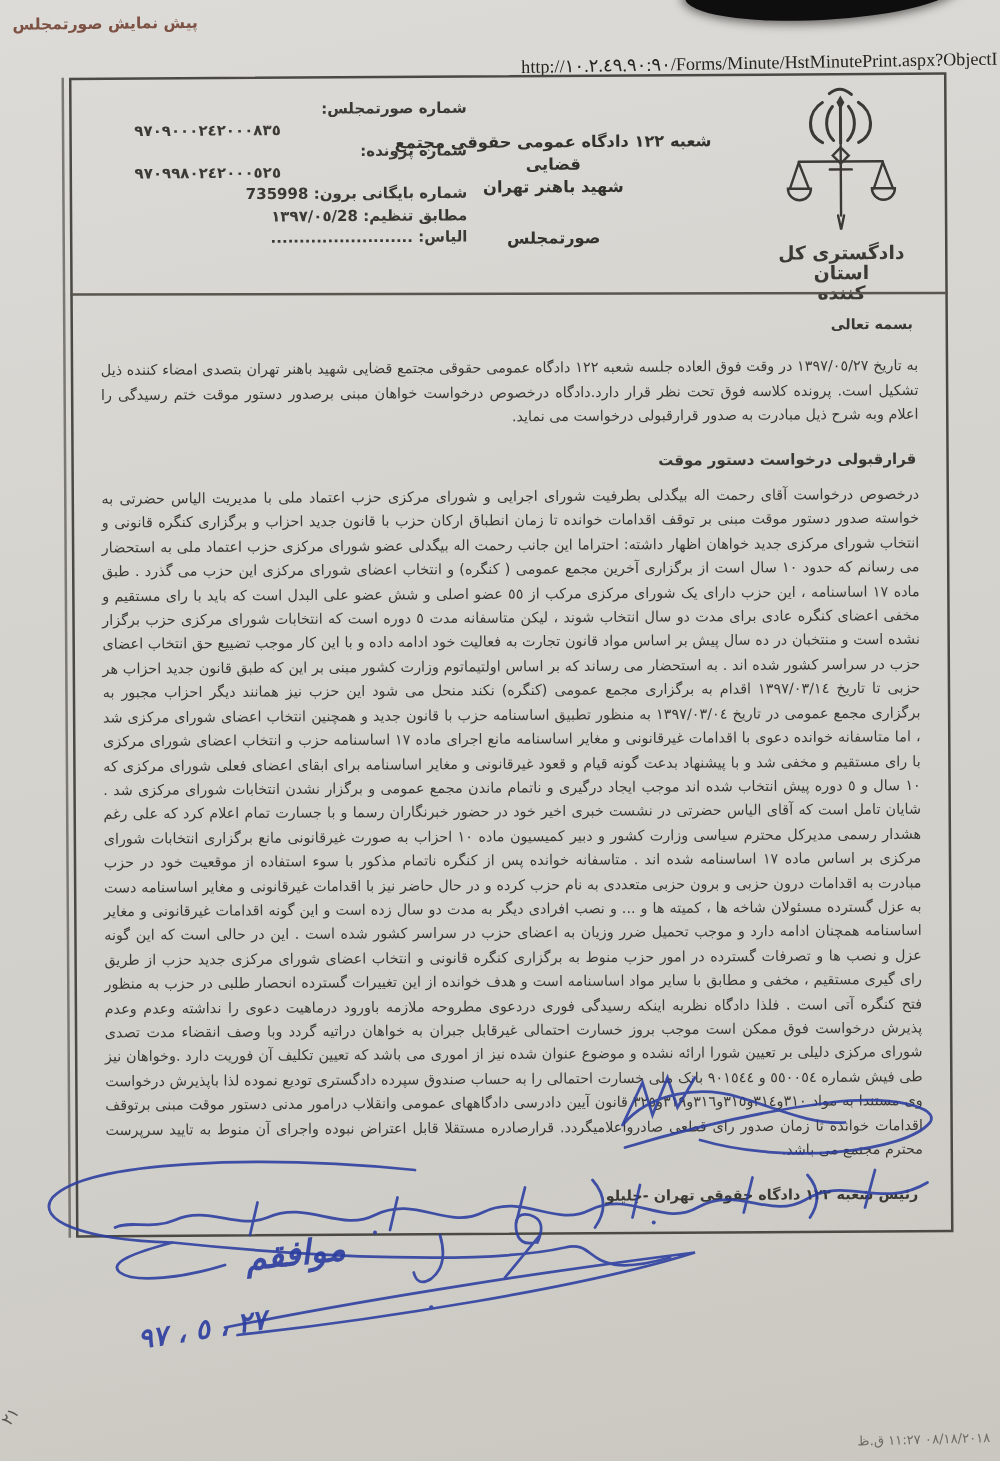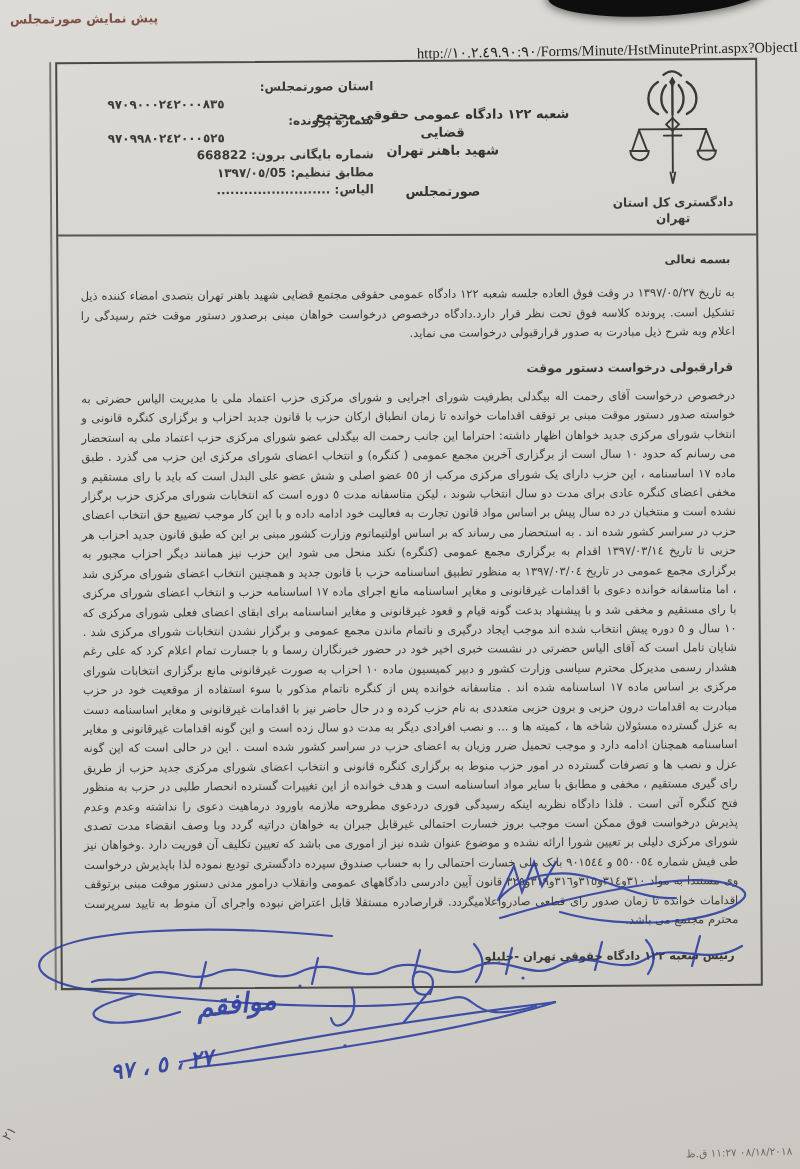--- a/index.html
+++ b/index.html
@@ -16,21 +16,21 @@
     color:#7d5244;letter-spacing:.3px;transform:rotate(-.6deg);}
   .browser-url{position:absolute;right:2px;top:42px;direction:ltr;font-family:"Liberation Serif","DejaVu Serif",serif;
     font-size:14.5px;color:#27251f;transform:rotate(-1deg);white-space:nowrap;}
 
   .doc{position:absolute;left:58px;top:60px;width:698px;height:924px;border:2px solid #4b4944;
     direction:rtl;transform:rotate(-.35deg);}
   .doc::before{content:"";position:absolute;left:-8px;top:-2px;bottom:-2px;width:1.5px;background:#7a7872;}
 
   .doc-header{position:relative;height:172px;}
   .emblem-wrap{position:absolute;right:14px;top:8px;width:138px;text-align:center;}
-  .emblem-cap{font-size:12px;font-weight:bold;line-height:16px;color:#3c3a35;margin-top:2px;}
+  .emblem-cap{font-size:15px;font-weight:bold;line-height:16px;color:#3c3a35;margin-top:2px;}
   .title-block{position:absolute;right:168px;top:44px;width:290px;text-align:center;}
   .court-title{font-size:13px;font-weight:bold;line-height:18px;color:#35332e;}
   .doc-type{font-size:13px;font-weight:bold;margin-top:24px;color:#35332e;}
   .fields{position:absolute;left:16px;top:16px;width:300px;direction:rtl;text-align:right;
     font-size:12px;font-weight:bold;line-height:16.5px;color:#3c3a35;}
   .field.stacked .fvalue{display:block;margin-left:34px;text-align:left;letter-spacing:.5px;}
   .field{margin-bottom:1px;}
   .divider{position:absolute;left:-2px;right:-2px;top:172px;border-top:2px solid #58564f;transform:rotate(.25deg);}
 
   .doc-body{position:absolute;top:190px;right:22px;left:22px;direction:rtl;text-align:justify;
@@ -84,46 +84,46 @@
             <path d="M44 84 h22"></path>
             <path d="M47 70 L55 62 L63 70 L55 78 Z"></path>
             <path d="M13 77 L4 103 M13 77 L23 103"></path>
             <path d="M2 103 a 11.5 11.5 0 0 0 23 0 z"></path>
             <path d="M97 77 L88 103 M97 77 L107 103"></path>
             <path d="M86 103 a 11.5 11.5 0 0 0 23 0 z"></path>
           </g>
         </svg>
         <div class="emblem-cap">
           <span>دادگستری کل استان</span><br>
-          <span>تهران</span>
+          <span>کننده</span>
         </div>
       </div>
 
       <div class="title-block">
         <div class="court-title">شعبه ١٢٢ دادگاه عمومی حقوقی مجتمع قضایی</div>
         <div class="court-title">شهید باهنر تهران</div>
         <div class="doc-type">صورتمجلس</div>
       </div>
 
       <div class="fields">
         <div class="field stacked">
-          <span class="flabel">استان صورتمجلس:</span>
+          <span class="flabel">شماره صورتمجلس:</span>
           <span class="fvalue">٩٧٠٩٠٠٠٢٤٢٠٠٠٨٣٥</span>
         </div>
         <div class="field stacked">
           <span class="flabel">شماره پرونده:</span>
           <span class="fvalue">٩٧٠٩٩٨٠٢٤٢٠٠٠٥٢٥</span>
         </div>
         <div class="field">
           <span class="flabel">شماره بایگانی برون:</span>
-          <span class="fvalue">668822</span>
+          <span class="fvalue">735998</span>
         </div>
         <div class="field">
           <span class="flabel">مطابق تنظیم:</span>
-          <span class="fvalue">١٣٩٧/٠٥/05</span>
+          <span class="fvalue">١٣٩٧/٠٥/28</span>
         </div>
         <div class="field">
           <span class="flabel">الیاس:</span>
           <span class="fvalue">.........................</span>
         </div>
       </div>
     </div>
 
     <div class="divider"></div>
 

